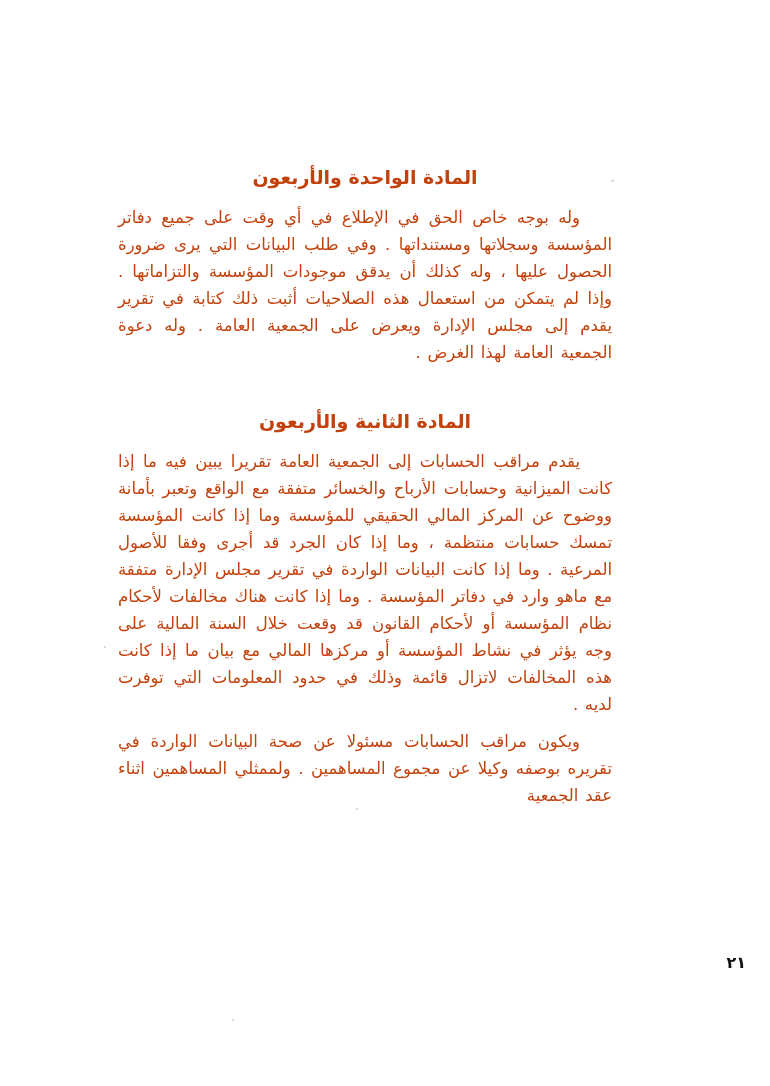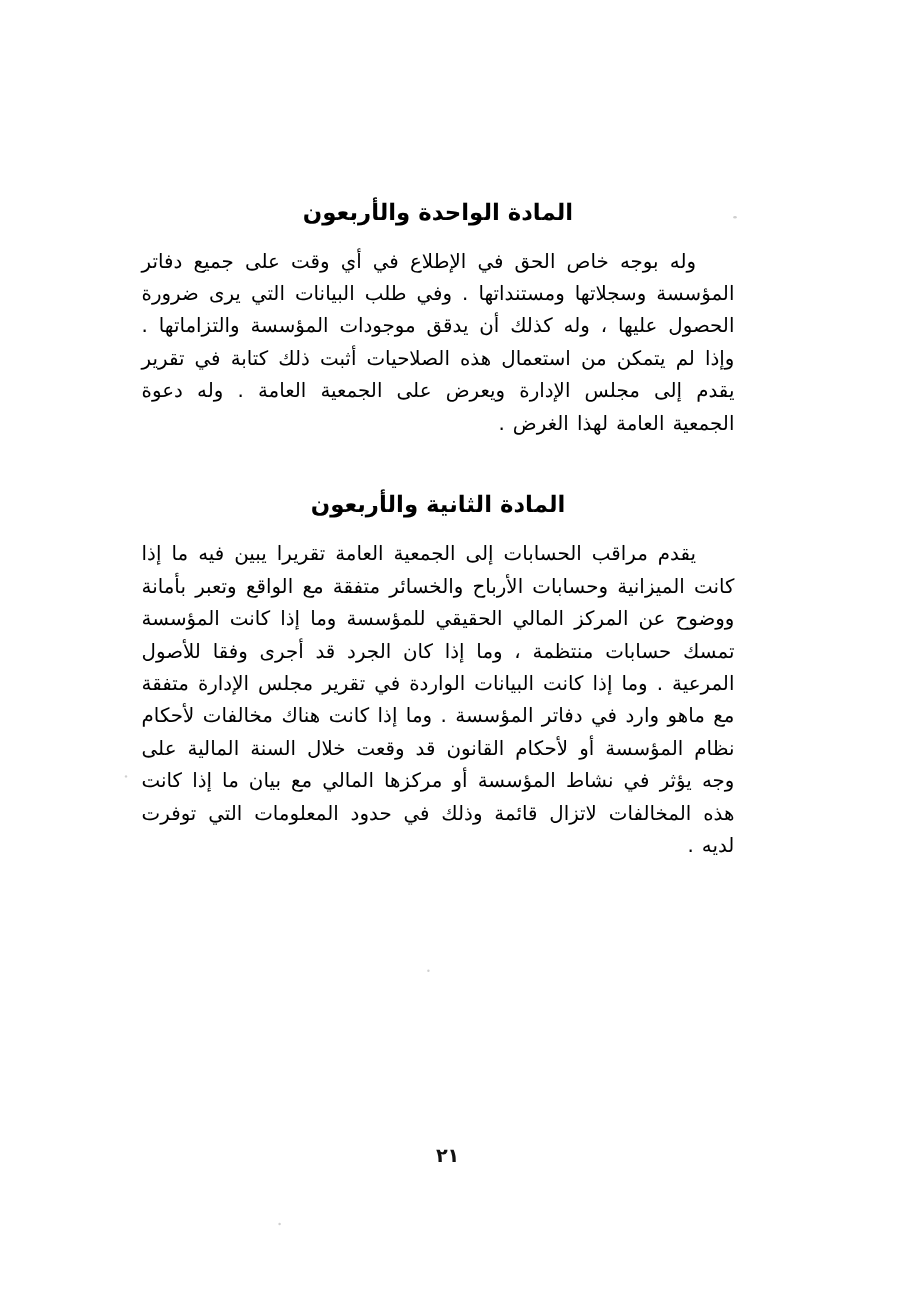--- a/index.html
+++ b/index.html
@@ -15,21 +15,21 @@
     overflow: hidden;
     font-family: "DejaVu Sans", sans-serif;
   }
   .content {
     position: absolute;
     top: 166px;
     left: 118px;
     width: 494px;
     direction: rtl;
     text-align: justify;
-    color: #000000;
+    color: #c2410c;
   }
   .article-heading {
     font-size: 19px;
     font-weight: bold;
     text-align: center;
     margin: 0 0 16px 0;
     letter-spacing: 0.3px;
   }
   .article-heading.second {
     margin-top: 44px;
@@ -39,21 +39,21 @@
     line-height: 27px;
     margin: 0 0 10px 0;
     text-indent: 32px;
     word-spacing: 1.5px;
   }
   .page-number {
     position: absolute;
     top: 953px;
     left: 0;
     width: 746px;
-    text-align: center;
+    text-align: right;
     direction: rtl;
     font-size: 16px;
     font-weight: bold;
     color: #111;
     letter-spacing: 5px;
   }
   .speck {
     position: absolute;
     background: #b5b5b5;
     border-radius: 50%;
@@ -73,20 +73,21 @@
 
     <h1 class="article-heading">المادة الواحدة والأربعون</h1>
 
 
     <p class="body-para">وله بوجه خاص الحق في الإطلاع في أي وقت على جميع دفاتر المؤسسة وسجلاتها ومستنداتها . وفي طلب البيانات التي يرى ضرورة الحصول عليها ، وله كذلك أن يدقق موجودات المؤسسة والتزاماتها . وإذا لم يتمكن من استعمال هذه الصلاحيات أثبت ذلك كتابة في تقرير يقدم إلى مجلس الإدارة ويعرض على الجمعية العامة . وله دعوة الجمعية العامة لهذا الغرض .</p>
 
     <h2 class="article-heading second">المادة الثانية والأربعون</h2>
 
     <p class="body-para">يقدم مراقب الحسابات إلى الجمعية العامة تقريرا يبين فيه ما إذا كانت الميزانية وحسابات الأرباح والخسائر متفقة مع الواقع وتعبر بأمانة ووضوح عن المركز المالي الحقيقي للمؤسسة وما إذا كانت المؤسسة تمسك حسابات منتظمة ، وما إذا كان الجرد قد أجرى وفقا للأصول المرعية . وما إذا كانت البيانات الواردة في تقرير مجلس الإدارة متفقة مع ماهو وارد في دفاتر المؤسسة . وما إذا كانت هناك مخالفات لأحكام نظام المؤسسة أو لأحكام القانون قد وقعت خلال السنة المالية على وجه يؤثر في نشاط المؤسسة أو مركزها المالي مع بيان ما إذا كانت هذه المخالفات لاتزال قائمة وذلك في حدود المعلومات التي توفرت لديه .</p>
 
+    <p class="body-para">ويكون مراقب الحسابات مسئولا عن صحة البيانات الواردة في تقريره بوصفه وكيلا عن مجموع المساهمين . ولممثلي المساهمين اثناء عقد الجمعية</p>
 
   </div>
 
   <div class="page-number" dir="rtl">٢١</div>
 
   <div class="speck s1"></div>
   <div class="speck s2"></div>
   <div class="speck s3"></div>
   <div class="speck s4"></div>
 

